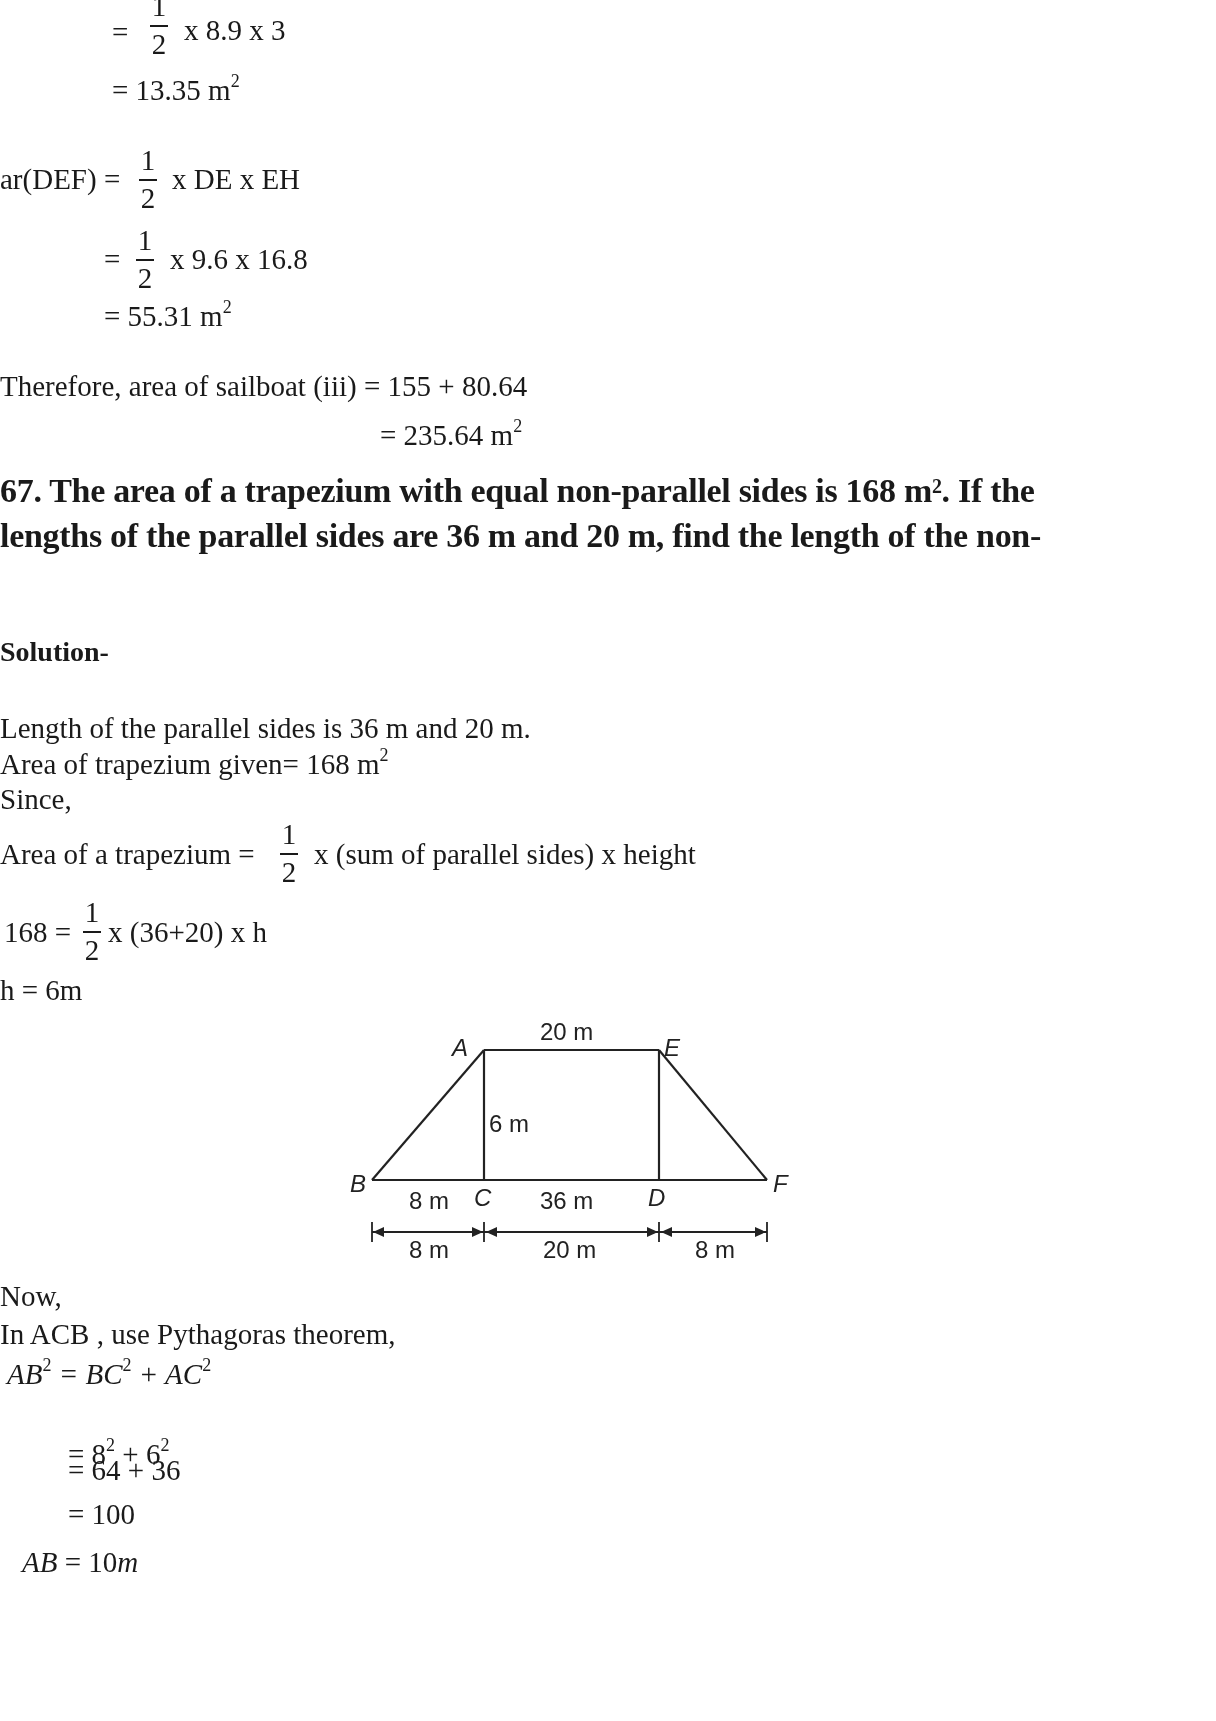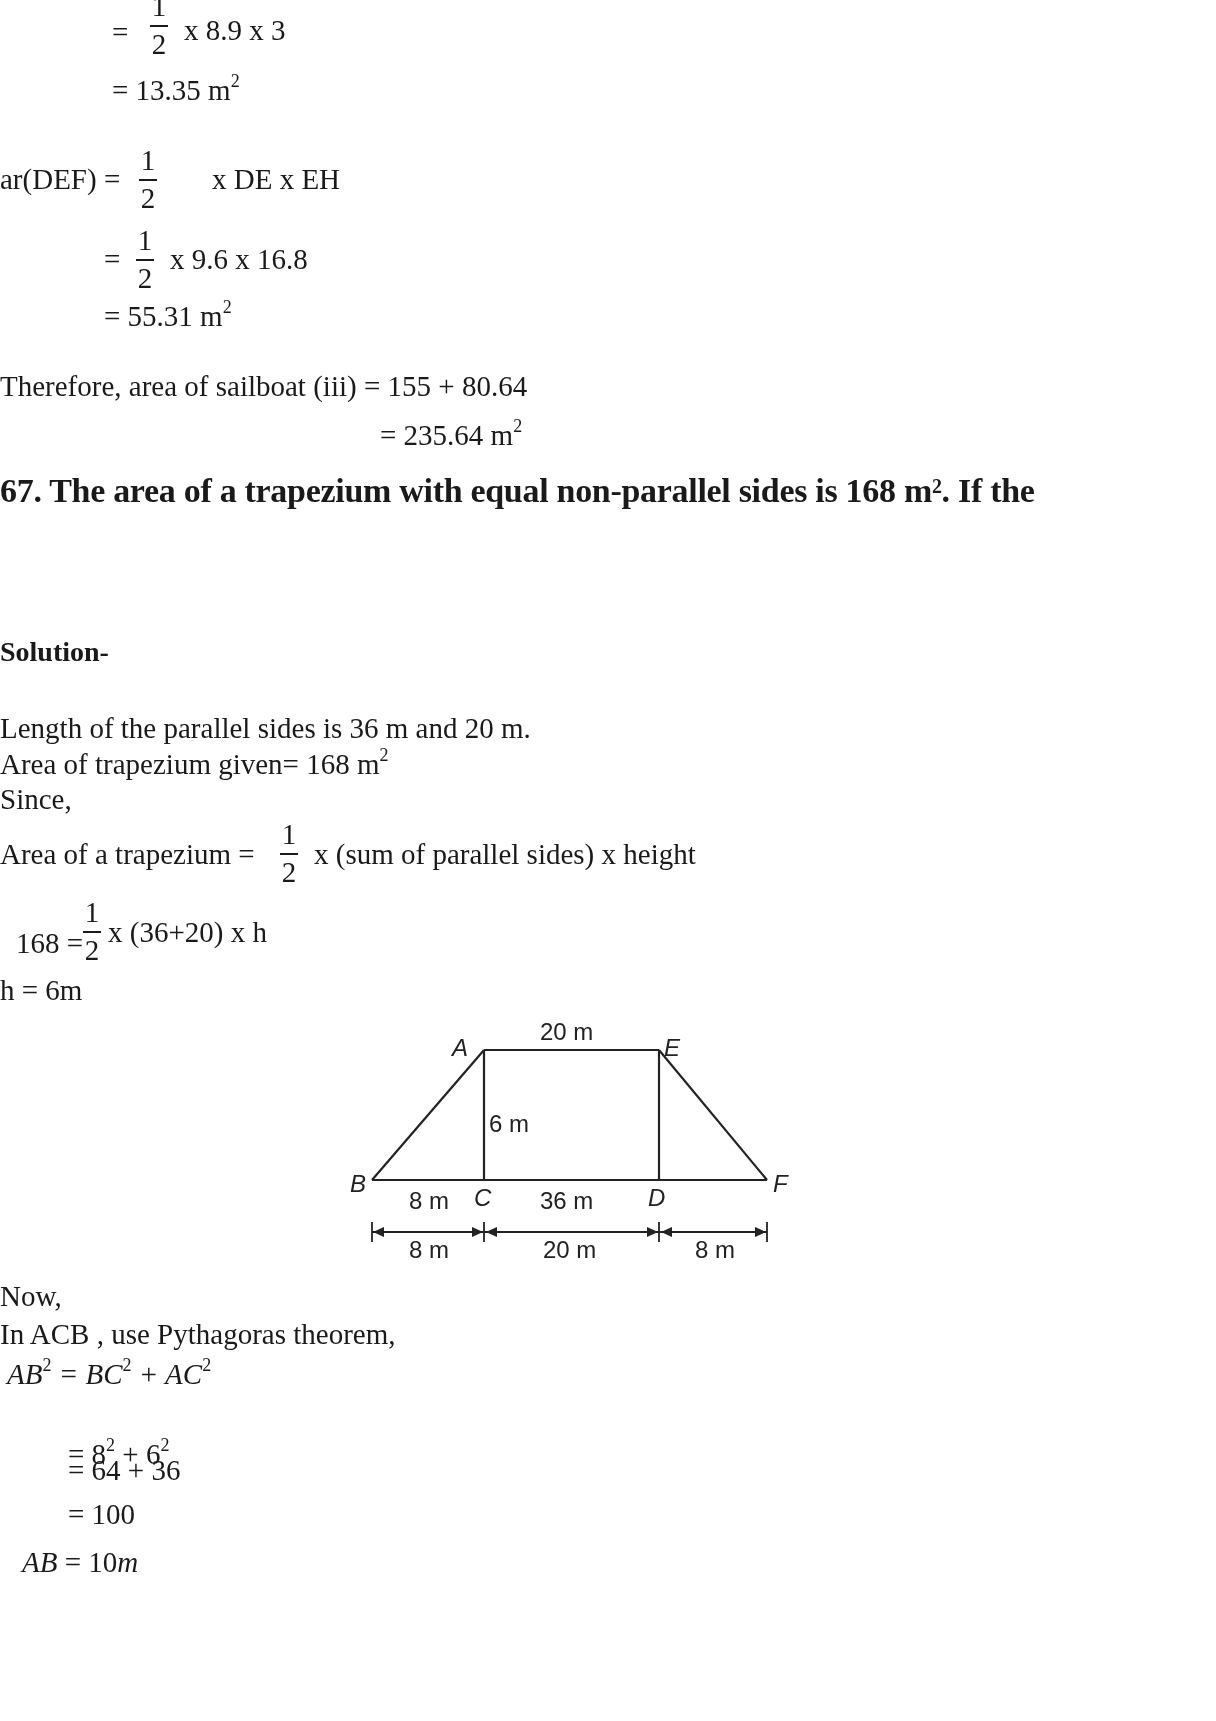--- a/index.html
+++ b/index.html
@@ -30,55 +30,56 @@
   <span class="abs t" style="left:184px;top:16px;">x 8.9 x 3</span>
 
   <span class="abs t" style="left:112px;top:76px;"><span>= 13.35 m</span><sup>2</sup></span>
 
   <span class="abs t" style="left:0px;top:165px;">ar(DEF) =</span>
   <span class="frac" style="left:137px;top:146px;">
     <span class="num">1</span>
     <span class="bar"></span>
     <span class="den">2</span>
   </span>
-  <span class="abs t" style="left:172px;top:165px;margin-left:40px;">x DE x EH</span>
+  <span class="abs t" style="left:172px;top:165px;">x DE x EH</span>
 
   <span class="abs t" style="left:104px;top:245px;">=</span>
   <span class="frac" style="left:134px;top:226px;">
     <span class="num">1</span>
     <span class="bar"></span>
     <span class="den">2</span>
   </span>
   <span class="abs t" style="left:170px;top:245px;">x 9.6 x 16.8</span>
 
   <span class="abs t" style="left:104px;top:302px;"><span>= 55.31 m</span><sup>2</sup></span>
 
   <span class="abs t" style="left:0px;top:372px;">Therefore, area of sailboat (iii) = 155 + 80.64</span>
   <span class="abs t" style="left:380px;top:421px;"><span>= 235.64 m</span><sup>2</sup></span>
 </div>
 
 <div class="abs q" style="left:0;top:468px;width:988px;white-space:normal;">
   <div style="white-space:nowrap;"><span>67. The area of a trapezium with equal non-parallel sides is 168 m</span><sup style="font-size:20px;">2</sup><span>. If the</span></div>
+  <div style="white-space:nowrap;">lengths of the parallel sides are 36 m and 20 m, find the length of the non-</div>
 </div>
 
 <div>
   <span class="abs h" style="left:0;top:636px;">Solution-</span>
   <span class="abs t" style="left:0;top:714px;">Length of the parallel sides is 36 m and 20 m.</span>
   <span class="abs t" style="left:0;top:750px;"><span>Area of trapezium given= 168 m</span><sup>2</sup></span>
   <span class="abs t" style="left:0;top:785px;">Since,</span>
 
   <span class="abs t" style="left:0;top:840px;">Area of a trapezium =</span>
   <span class="frac" style="left:278px;top:820px;">
     <span class="num">1</span>
     <span class="bar"></span>
     <span class="den">2</span>
   </span>
   <span class="abs t" style="left:314px;top:840px;">x (sum of parallel sides) x height</span>
 
-  <span class="abs t" style="left:16px;top:918px;margin-top:11px;">168 =</span>
+  <span class="abs t" style="left:4px;top:918px;">168 =</span>
   <span class="frac" style="left:81px;top:898px;">
     <span class="num">1</span>
     <span class="bar"></span>
     <span class="den">2</span>
   </span>
   <span class="abs t" style="left:108px;top:918px;">x (36+20) x h</span>
 
   <span class="abs t" style="left:0;top:976px;">h = 6m</span>
 </div>
 

